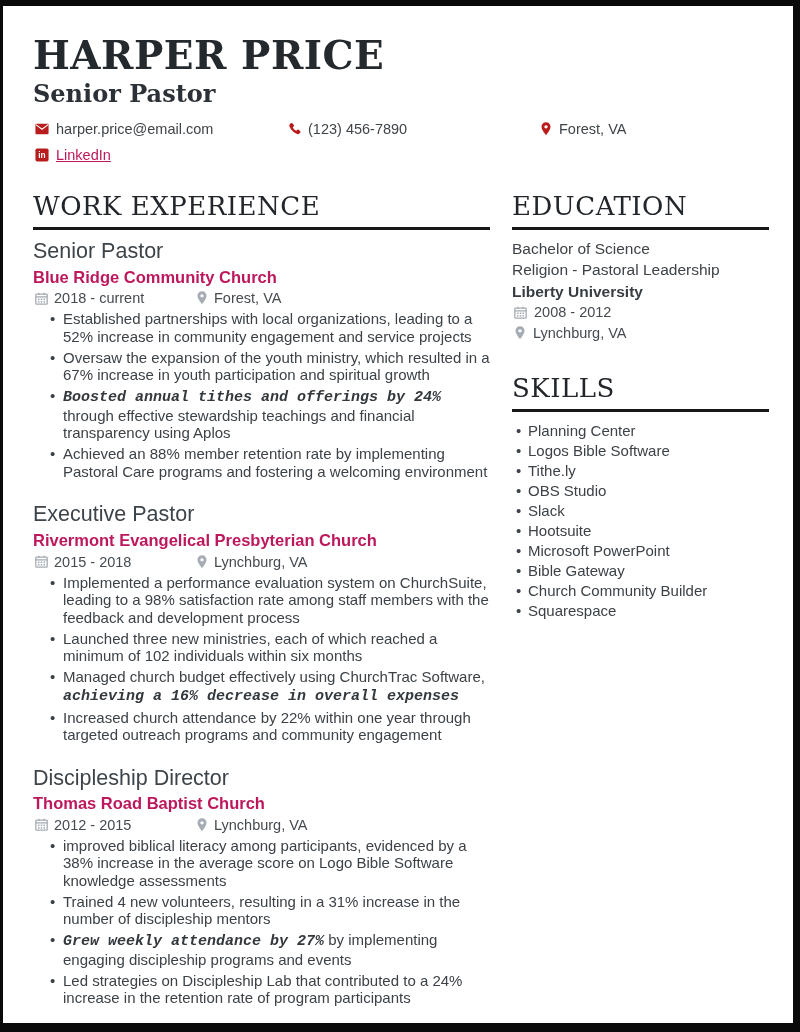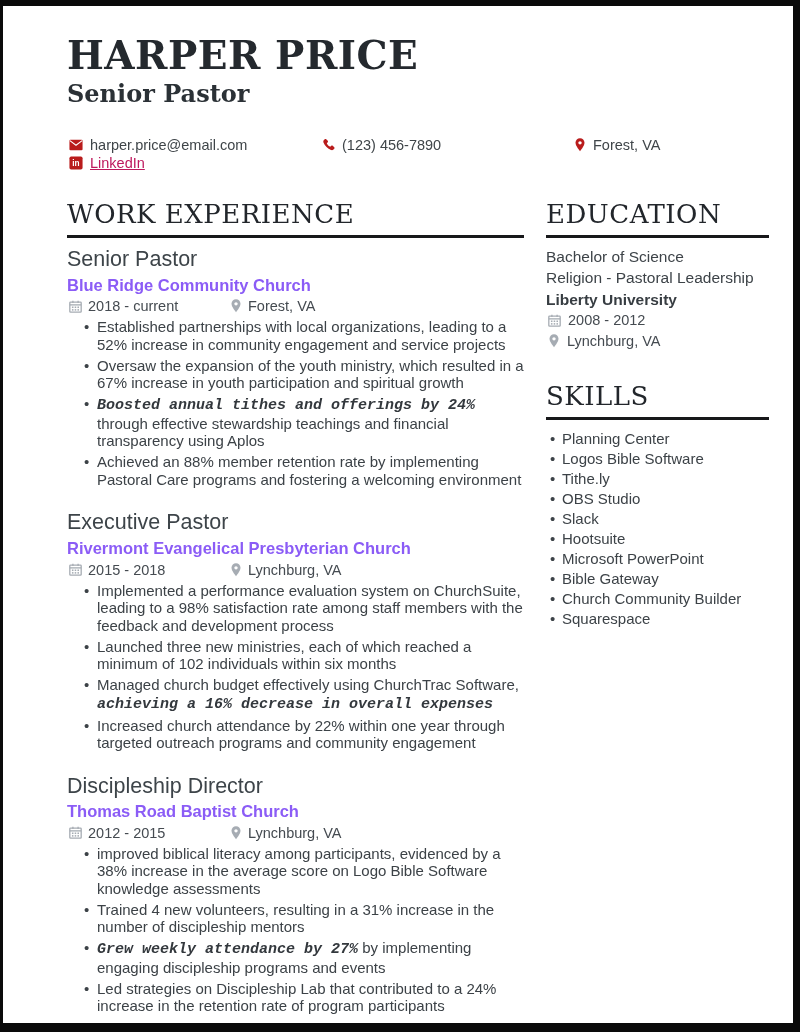--- a/index.html
+++ b/index.html
@@ -1,35 +1,35 @@
 <!DOCTYPE html>
 <html><head>
 <meta charset="utf-8">
 <style>
   * { margin:0; padding:0; box-sizing:border-box; }
   html,body { width:800px; height:1032px; }
   body { background:#0a0a0a; font-family:"Liberation Sans", sans-serif; }
   .page {
     position:absolute; top:6px; left:3px; right:7px; bottom:9px;
-    background:#ffffff; overflow:hidden;padding-left:34px;
+    background:#ffffff; overflow:hidden;
   }
   .content { padding:26px 24px 0 30px; }
 
   
   .name {
     font-family:"DejaVu Serif", serif; font-weight:700;
     font-size:39px; line-height:1.18; color:#24292e; letter-spacing:0.5px;
   }
   .job-headline {
     font-family:"DejaVu Serif", serif; font-weight:700;
     font-size:24px; line-height:1.2; color:#2b3136; margin-top:2px;
   }
   .contact-grid {
-    margin-top:28px; padding-left:2px;
-    display:grid; grid-template-columns:253px 252px auto; row-gap:2px;
+    margin-top:12px; padding-left:2px;
+    display:grid; grid-template-columns:253px 252px auto; row-gap:10px;
   }
   .contact-item { display:flex; align-items:center; gap:7px; font-size:14.5px; color:#3f4549; }
   .contact-item .icon { display:inline-flex; color:#b91c1c; }
   .linkedin-row { grid-column:1 / span 3; }
   a.link { color:#be185d; text-decoration:underline; }
 
   
   .main { display:flex; gap:22px; margin-top:29px; }
   .col-left { width:457px; flex:0 0 457px; }
   .col-right { flex:1; }
@@ -37,21 +37,21 @@
   h2.section-title {
     font-family:"DejaVu Serif", serif; font-weight:400;
     font-size:26px; line-height:1.15; color:#22262b; letter-spacing:0.5px;
     border-bottom:3px solid #17181a; padding-bottom:5px;
   }
 
   
   .job { margin-top:9px; margin-bottom:22px; }
   .job:last-child { margin-bottom:0; }
   .job-title { font-size:21.5px; font-weight:400; color:#3d4449; line-height:1.2; }
-  .job-company { font-size:16.5px; font-weight:700; color:#8b5cf6; line-height:1.25; margin-top:2px; }
+  .job-company { font-size:16.5px; font-weight:700; color:#be185d; line-height:1.25; margin-top:2px; }
   .job-meta { display:flex; align-items:center; margin-top:3px; padding-left:2px; font-size:14.5px; color:#454b51; }
   .meta-item { display:flex; align-items:center; gap:6px; }
   .meta-item.date { width:161px; }
   .meta-item .icon { display:inline-flex; color:#a6acb3; }
   ul.bullets { list-style:none; padding-left:30px; margin-top:4px; }
   ul.bullets li {
     position:relative; font-size:15px; line-height:17.5px; color:#3c4247; margin-bottom:3.5px;
   }
   ul.bullets li::before {
     content:"•"; position:absolute; left:-13px; top:0; color:#3c4247;

